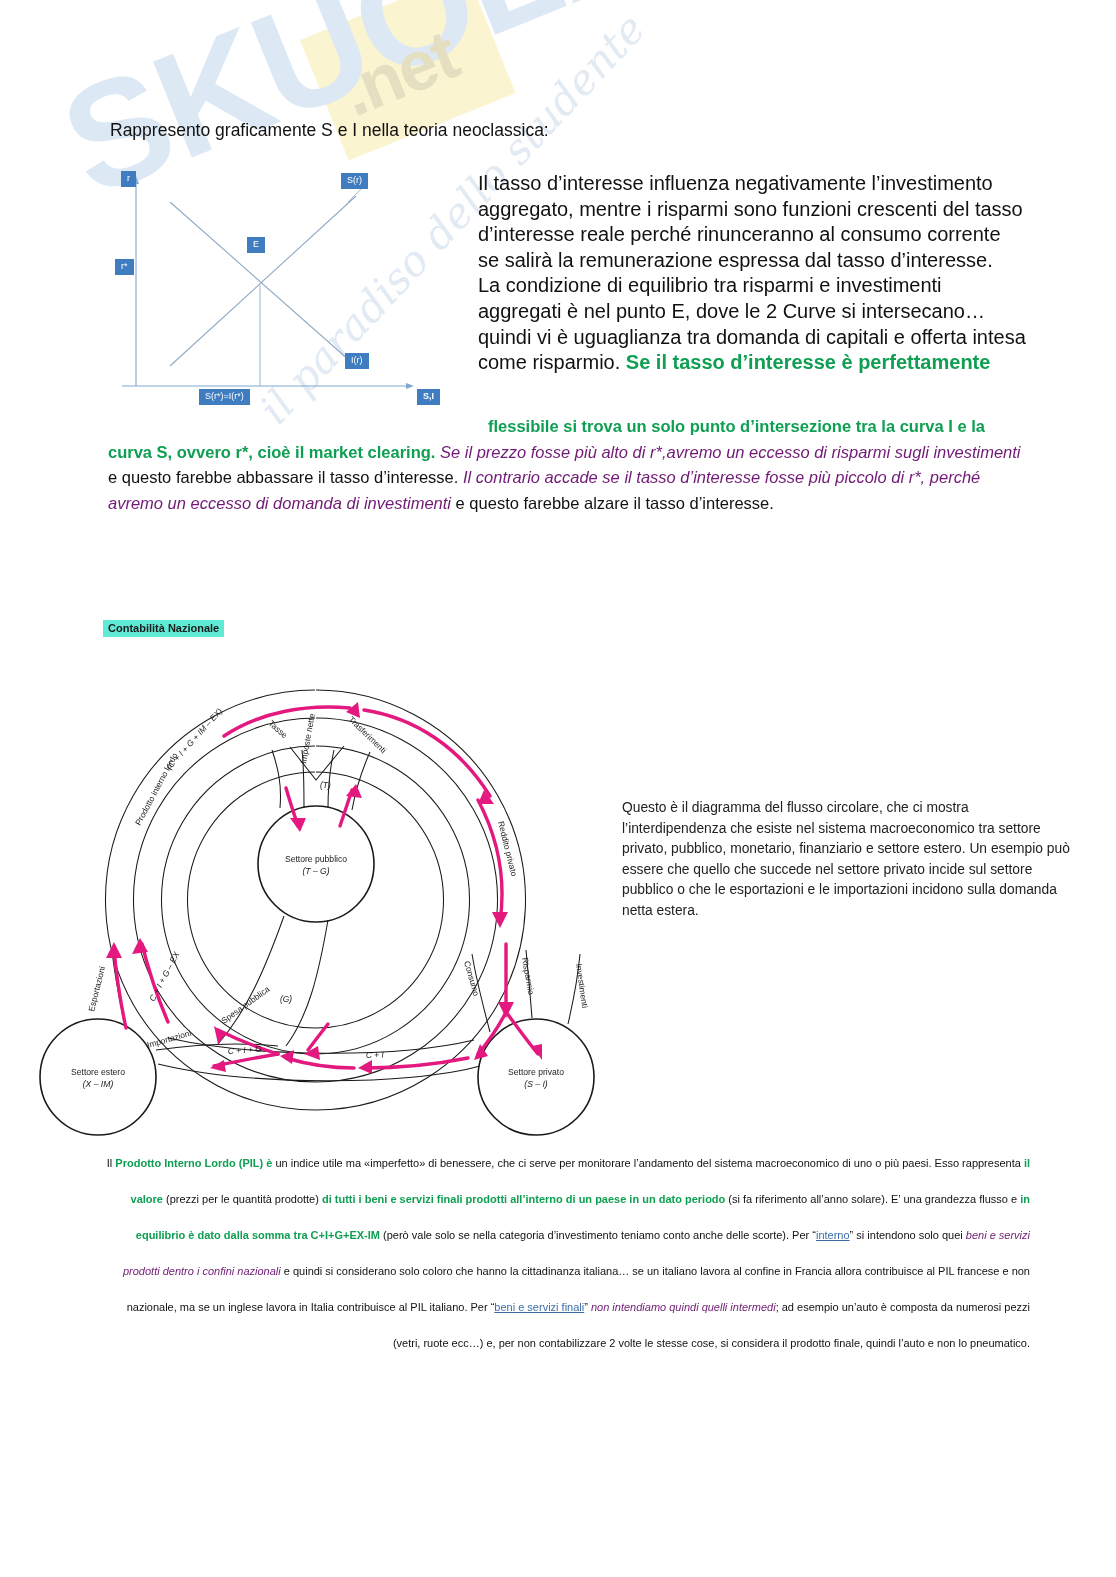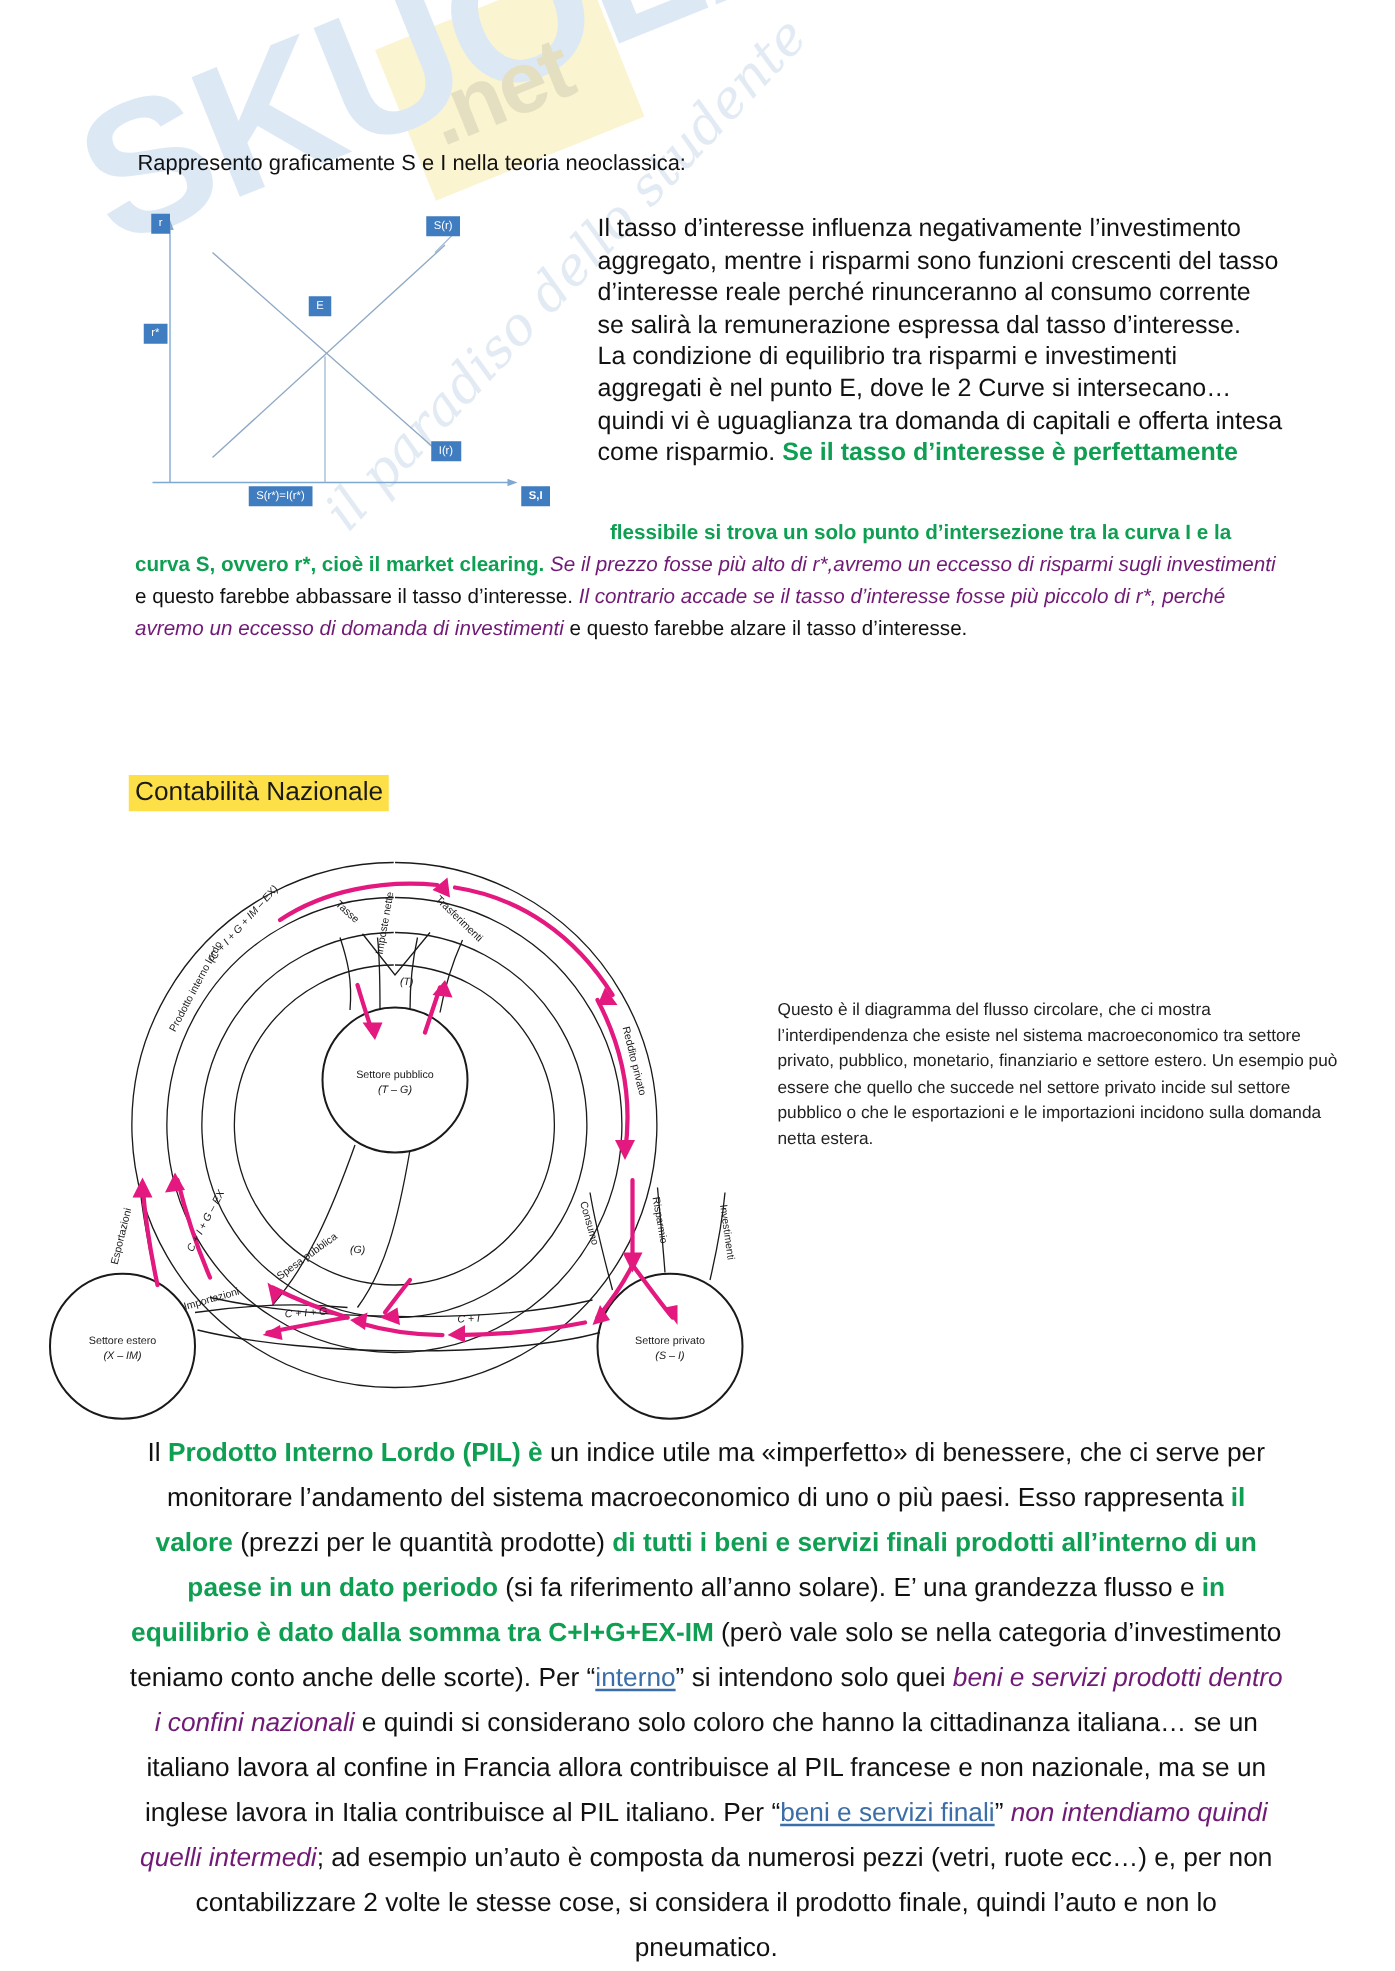--- a/index.html
+++ b/index.html
@@ -104,24 +104,24 @@
     color:#111;
   }
 
   .grn{color:#0e9f52;font-weight:bold;}
   .pur{color:#701a75;font-style:italic;}
   .lnk{color:#3b6ea8;text-decoration:underline;}
 
   
   .h-section{
     position:absolute;left:103px;top:620px;
-    font-size:21px;
-    font-weight:normal;
+    font-size:11px;
+    font-weight:bold;
     color:#1a1a1a;
-    background:#fde047;
+    background:#5eead4;
     padding:2px 5px 3px 5px;
     white-space:nowrap;
   }
 
   
   #flow-diagram{
     position:absolute;left:28px;top:672px;
     width:576px;height:468px;
   }
   #flow-diagram svg{display:block;}
@@ -132,24 +132,24 @@
     font-size:13.8px;
     line-height:20.5px;
     color:#222;
     margin-left:24px;
   }
 
   
   .para-body{
     position:absolute;left:100px;top:1145px;
     width:930px;
-    font-size:21px;
+    font-size:11px;
     line-height:36px;
     color:#111;
-    text-align:center;
+    text-align:right;
   }
 </style>
 </head>
 <body>
 
 <div id="watermark">
   <div class="wm-yellow"></div>
   <div class="wm-word wm-skuola">SKUOLA</div>
   <div class="wm-word wm-net">.net</div>
   <div class="wm-script">il paradiso dello studente</div>

